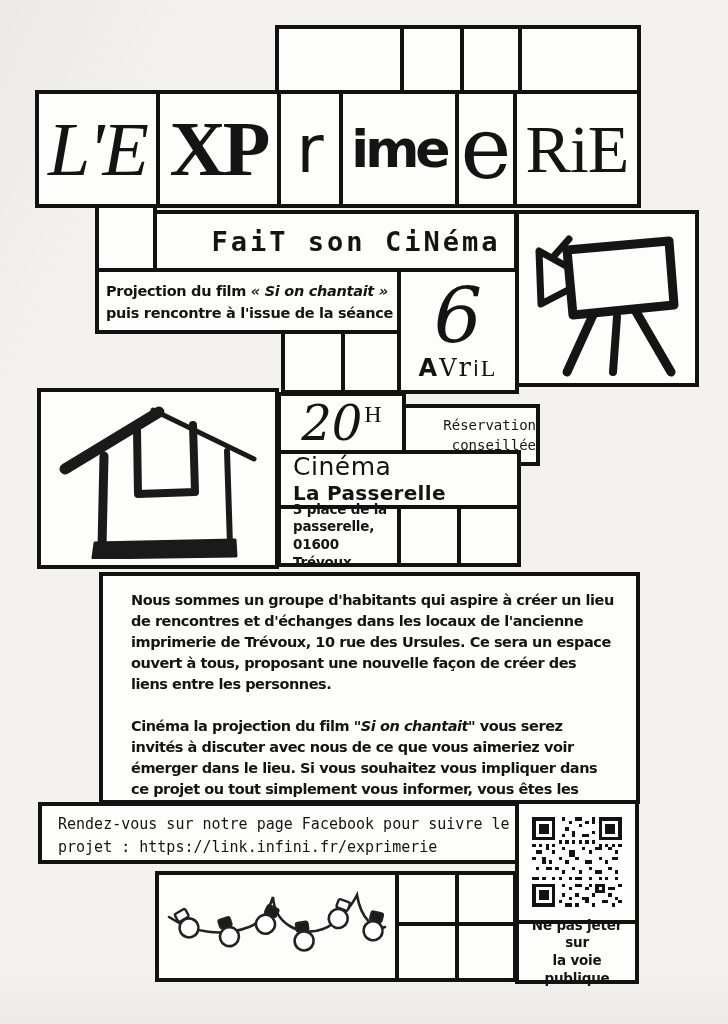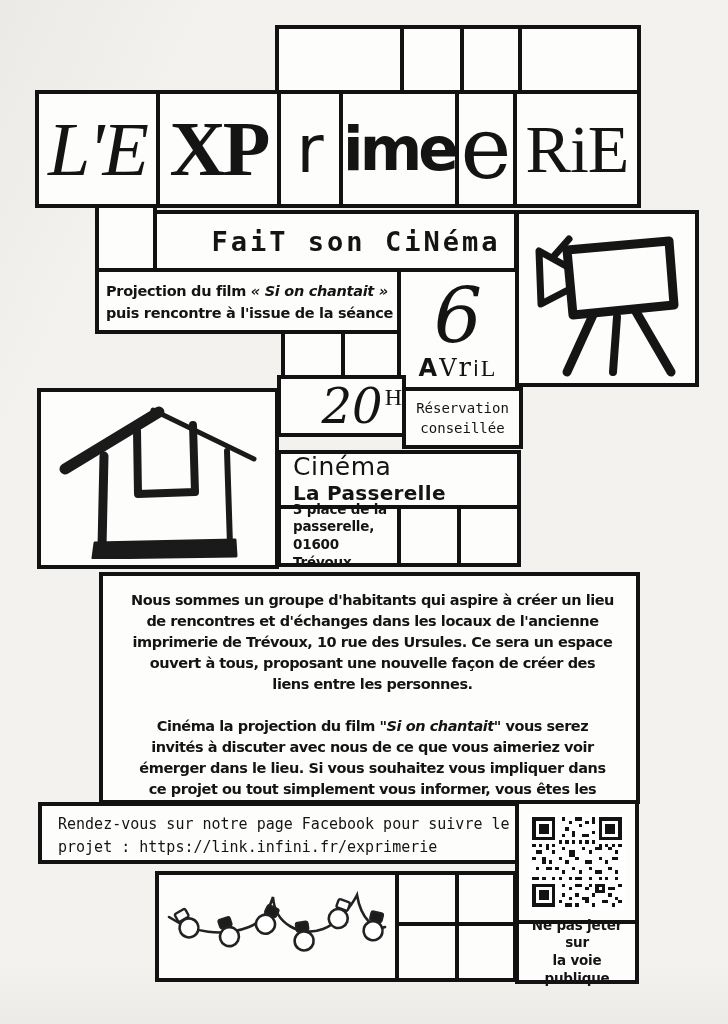--- a/index.html
+++ b/index.html
@@ -24,21 +24,21 @@
   }
   .center{display:flex;align-items:center;justify-content:center;}
   .col{display:flex;flex-direction:column;}
 
   
   .tl{overflow:hidden;}
   .t-le{font-family:"Liberation Serif",serif;font-size:76px;font-style:italic;letter-spacing:-2px;}
   .t-le::first-letter{font-style:normal;}
   .t-xp{font-family:"Liberation Serif",serif;font-size:78px;font-weight:600;letter-spacing:-3px;}
   .t-r{font-family:"DejaVu Sans",sans-serif;font-size:66px;font-weight:400;}
-  .t-ime{font-family:"DejaVu Sans",sans-serif;font-size:60px;font-weight:800;letter-spacing:-4px;}
+  .t-ime{font-family:"DejaVu Sans",sans-serif;font-size:52px;font-weight:800;letter-spacing:-4px;}
   .t-e{font-family:"DejaVu Serif",serif;font-size:86px;line-height:0.9;}
   .t-rie{font-family:Liberation Serif, serif;font-size:68px;letter-spacing:-1px;}
 
   .subtitle{
     font-family:"DejaVu Sans Mono","Liberation Mono",monospace;
     font-size:27px;font-weight:700;letter-spacing:3px;white-space:nowrap;
   }
 
   .film-info{padding:8px 6px 0 12px;}
   .film-line{
@@ -145,43 +145,43 @@
     <svg width="218" height="160" viewBox="0 0 218 160" fill="none" stroke="#1a1a1a" stroke-linecap="round" stroke-linejoin="round">
       <path d="M16 70 L110 13" stroke-width="11"></path>
       <path d="M104 11 L205 60" stroke-width="5"></path>
       <path d="M55 57 L53 148" stroke-width="9"></path>
       <path d="M178 52 L181 146" stroke-width="6"></path>
       <path d="M46 144 L186 141 L187 157 L44 159 Z" fill="#1a1a1a" stroke-width="3"></path>
       <path d="M88 32 L89 95 L146 93 L144 26" stroke-width="8"></path>
     </svg>
   </div>
 
-  <div class="box center" style="left:277px;top:375px;width:129px;height:62px;justify-content:flex-end;">
+  <div class="box center" style="left:277px;top:392px;width:129px;height:62px;">
     <div><span class="hour">20</span><span class="hour-sup">H</span></div>
   </div>
 
-  <div class="box center col" style="left:402px;top:387px;width:121px;height:62px;">
+  <div class="box center col" style="left:402px;top:404px;width:138px;height:62px;align-items:flex-end;">
     <div class="mono-small">Réservation</div>
     <div class="mono-small">conseillée</div>
   </div>
 
   <div class="box col" style="left:277px;top:450px;width:244px;height:59px;justify-content:center;padding-left:12px;">
     <div class="venue-kind">Cinéma</div>
     <div class="venue-name">La Passerelle</div>
   </div>
 
   <div class="box col" style="left:277px;top:505px;width:124px;height:62px;justify-content:center;padding-left:12px;">
     <div class="addr">3 place de la</div>
     <div class="addr">passerelle,</div>
     <div class="addr">01600 Trévoux</div>
   </div>
   <div class="box" style="left:397px;top:505px;width:64px;height:62px;"></div>
   <div class="box" style="left:457px;top:505px;width:64px;height:62px;"></div>
 
-  <div class="box about" style="left:99px;top:572px;width:541px;height:232px;overflow:hidden;text-align:center;">
+  <div class="box about" style="left:99px;top:572px;width:541px;height:232px;overflow:hidden;">
     <p>Nous sommes un groupe d'habitants qui aspire à créer un lieu de rencontres et d'échanges dans les locaux de l'ancienne imprimerie de Trévoux, 10 rue des Ursules. Ce sera un espace ouvert à tous, proposant une nouvelle façon de créer des liens entre les personnes.</p>
     <p><span>Cinéma la projection du film </span><span class="film-inline">"Si on chantait"</span><span> vous serez invités à discuter avec nous de ce que vous aimeriez voir émerger dans le lieu. Si vous souhaitez vous impliquer dans ce projet ou tout simplement vous informer, vous êtes les bienvenus !</span></p>
   </div>
 
   <div class="box" style="left:38px;top:802px;width:481px;height:62px;">
     <div class="fb-text">
       <div>Rendez-vous sur notre page Facebook pour suivre le</div>
       <div>projet : https://link.infini.fr/exprimerie</div>
     </div>
   </div>

